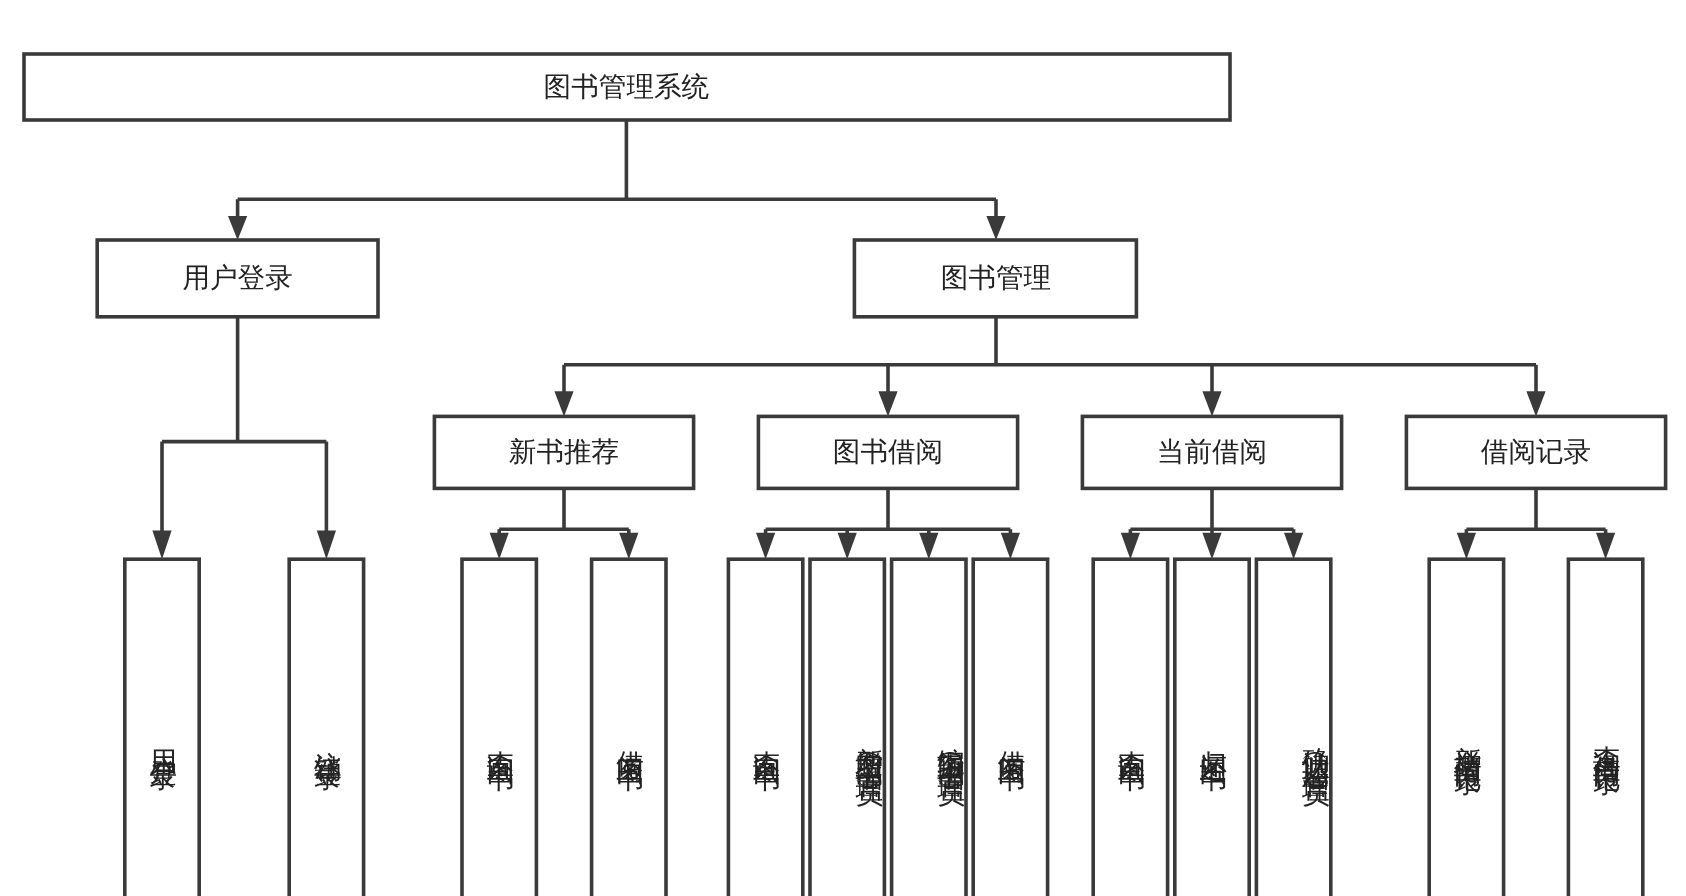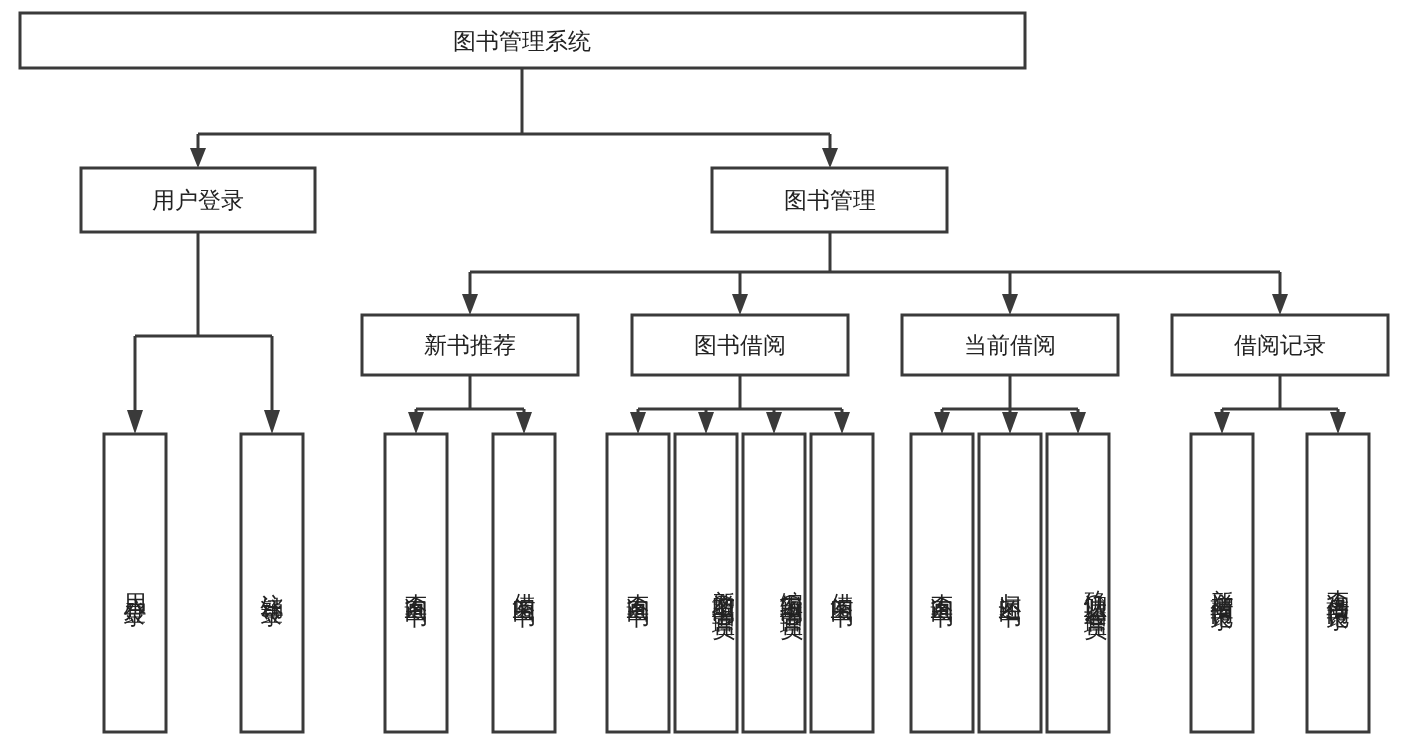--- a/index.html
+++ b/index.html
@@ -11,20 +11,21 @@
     width: 1405px;
     height: 747px;
     font-family: "DejaVu Sans", "Liberation Sans", sans-serif;
     overflow: hidden;
   }
   #diagram-root {
     position: relative;
     width: 1405px;
     height: 555px;
     background: #ffffff;
+    margin-top: 32px;
   }
   svg#flowchart {
     position: absolute;
     left: 0;
     top: 0;
     width: 1405px;
     height: 747px;
     display: block;
   }
   .node-box {

